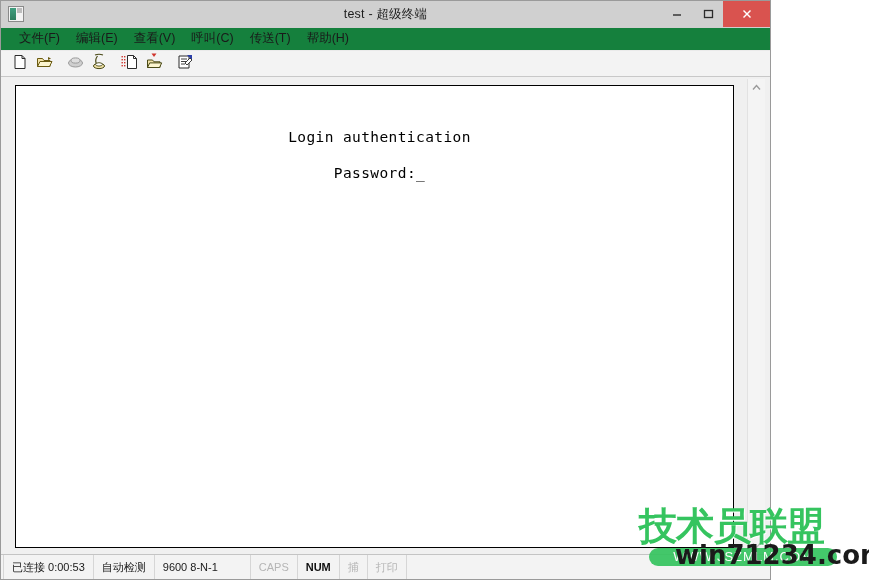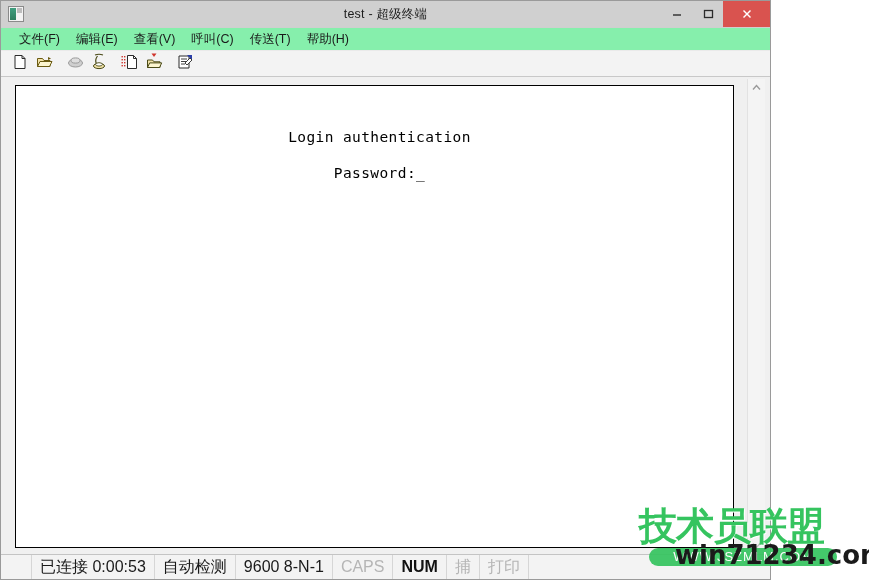--- a/index.html
+++ b/index.html
@@ -82,23 +82,22 @@
   .win-btn svg { display: block; }
   .win-btn.close {
     width: 47px;
     background: #d9534f;
   }
   .win-btn.close svg { stroke: #ffffff; }
 
   
   .menubar {
     height: 22px;
-    background: #86efac;
-    display: flex;
-    align-items: center;
+    background: #15803d;
+    display: flex;
     padding-left: 10px;
     border-bottom: 1px solid #eaeaea;
   }
   .menu-item {
     font-size: 12.5px;
     color: #1a1a1a;
     padding: 2px 8px;
     white-space: nowrap;
   }
 
@@ -181,23 +180,22 @@
 
   
   .statusbar {
     position: absolute;
     left: 0; right: 0; bottom: 0;
     height: 24px;
     background: #f3f3f3;
     border-top: 1px solid #c4c4c4;
     display: flex;
     align-items: center;
-    font-size: 16px;
+    font-size: 11px;
     color: #1a1a1a;
-    padding-left: 28px;
   }
   .st-cell {
     height: 24px;
     display: flex;
     align-items: center;
     padding: 0 8px;
     border-right: 1px solid #d6d6d6;
     white-space: nowrap;
     box-sizing: border-box;
   }

